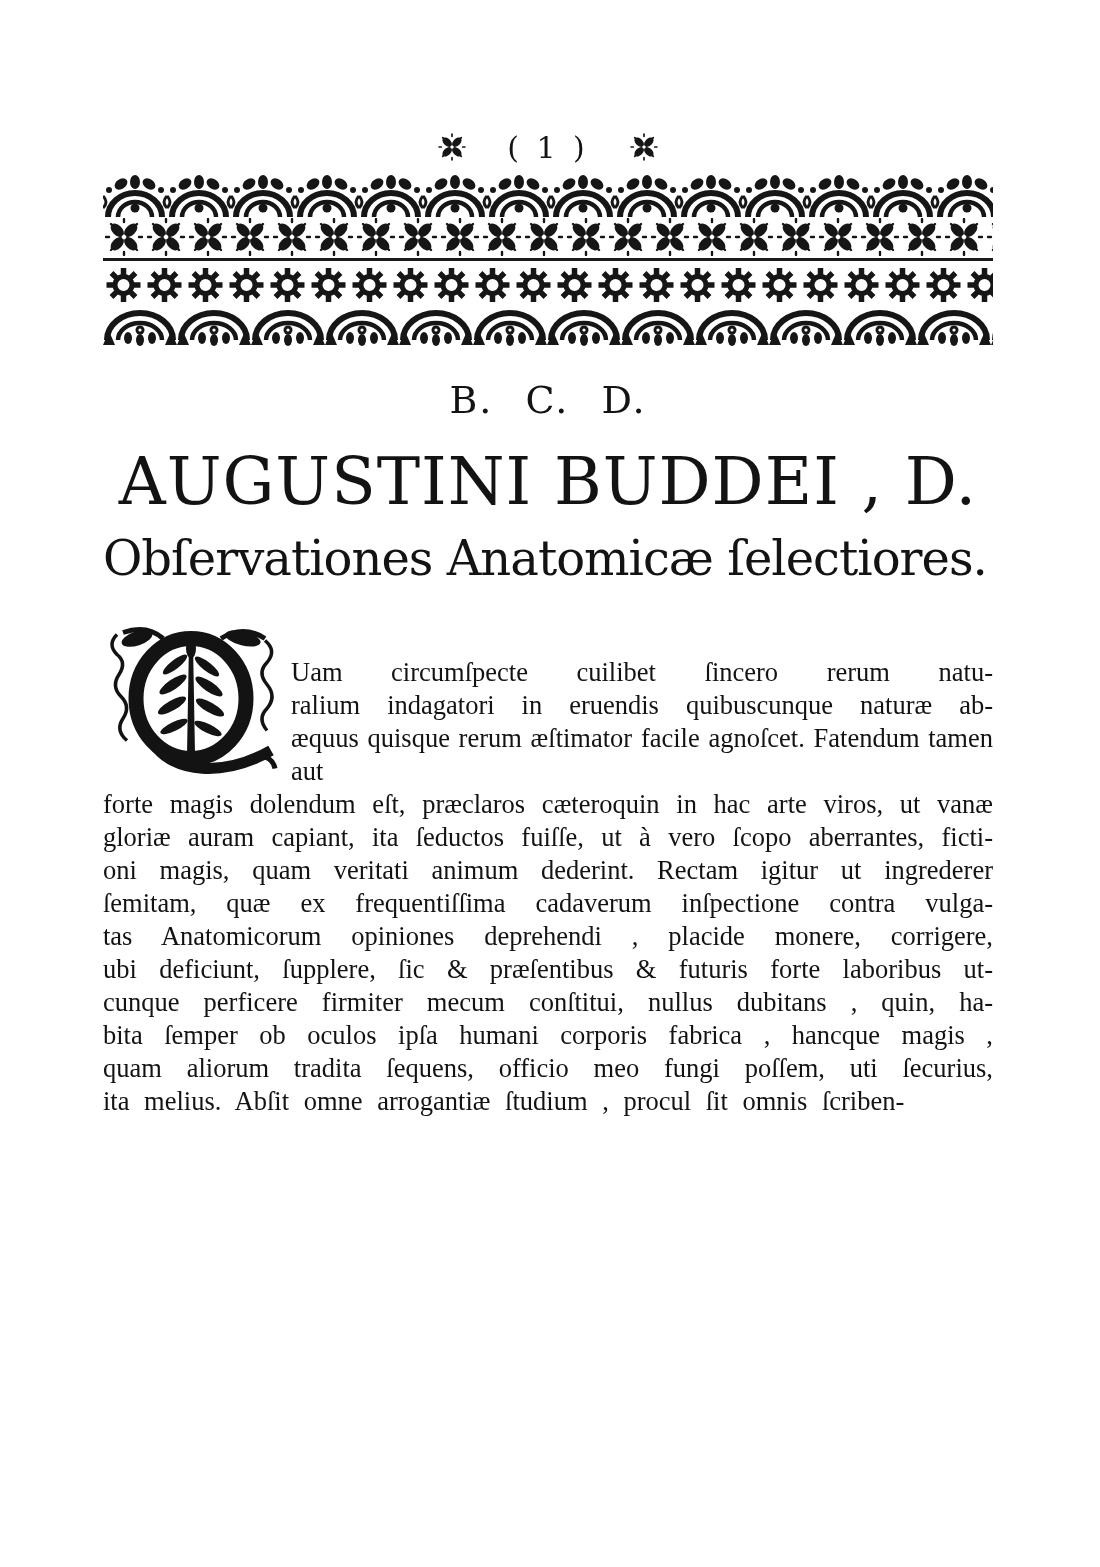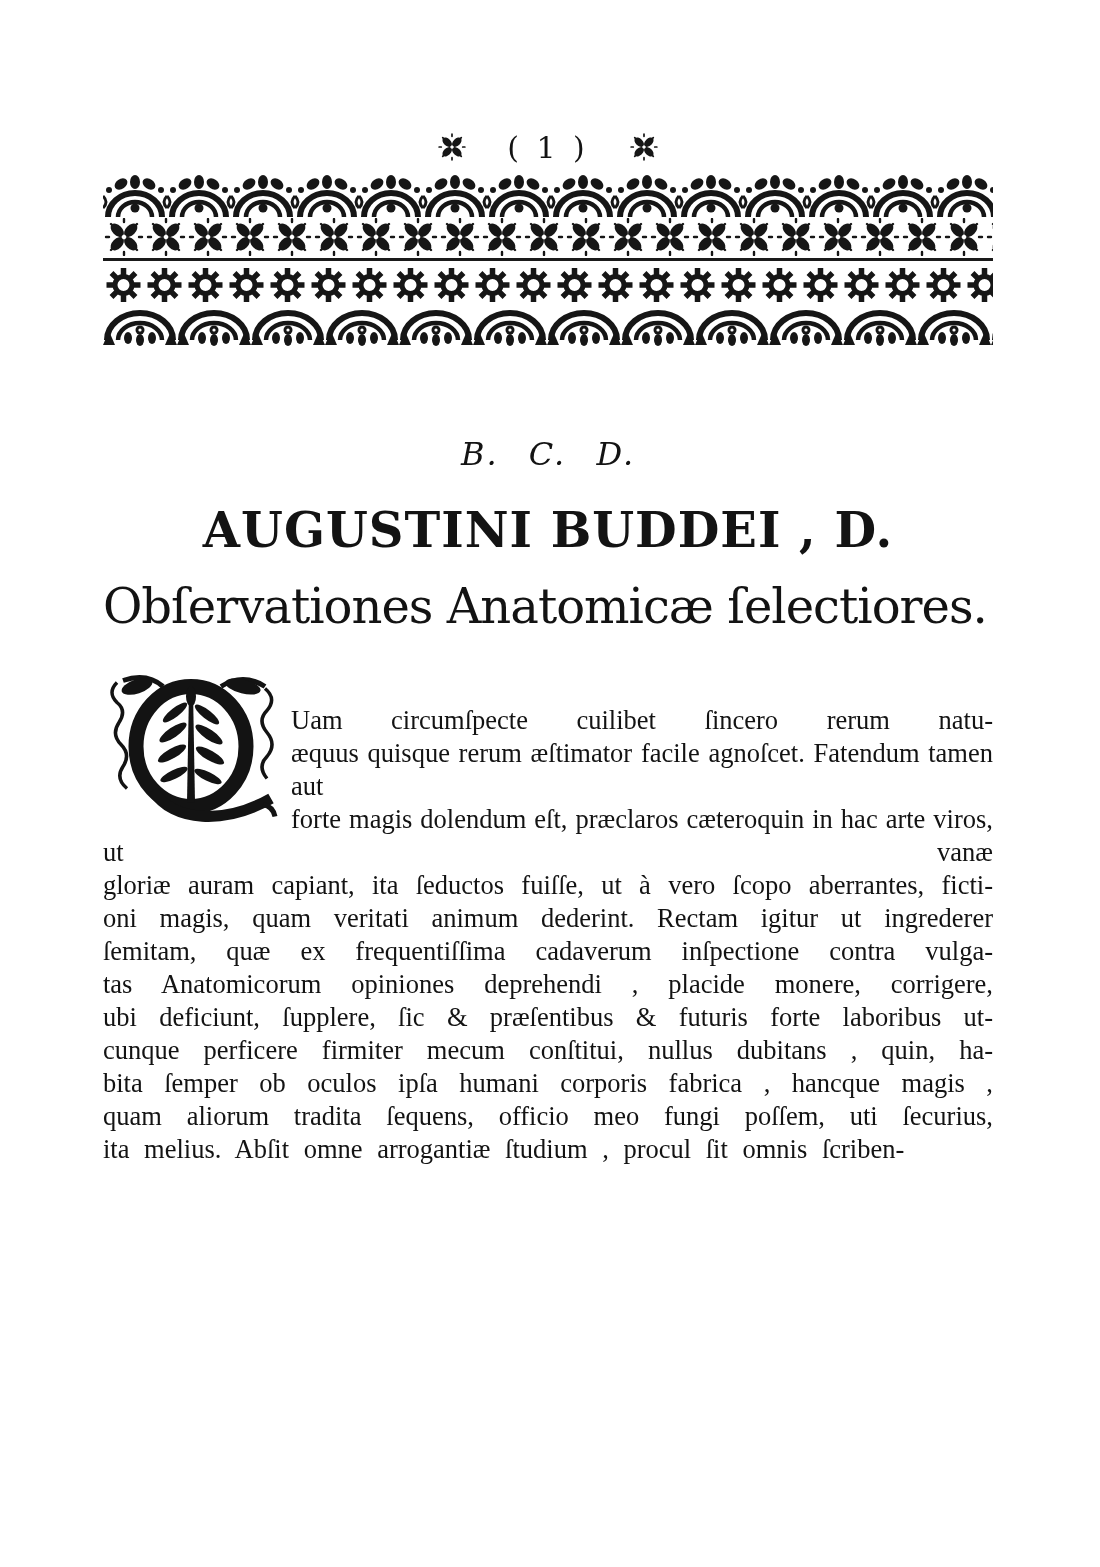--- a/index.html
+++ b/index.html
@@ -24,27 +24,27 @@
   
   .band { display:block; }
   .band-1 { margin-top:6px; }
   .band-2 { margin-top:0px; }
   .orn-rule { height:3px; background:#1a1a1a; margin:2px 0 2px 0; }
   .band-3 { margin-top:0px; }
   .band-4 { margin-top:1px; }
 
   
   .h-dedication {
-    margin-top:80px; text-align:center;
-    font-style:italic; font-size:32px; line-height:56px;
+    margin-top:26px; text-align:center;
+    font-size:38px; line-height:56px;
     word-spacing:18px; letter-spacing:2px;
   }
   .h-author {
-    margin-top:12px; text-align:center;
-    font-weight:700; font-size:48px; line-height:72px;
+    margin-top:18px; text-align:center;
+    font-weight:400; font-size:65px; line-height:72px;
     letter-spacing:1px; white-space:nowrap;
   }
   .h-title {
     margin-top:10px; text-align:left;
     font-size:48px; line-height:60px; letter-spacing:-1px;
     white-space:nowrap;
   }
 
   
   .body-block { margin-top:36px; font-size:26.5px; line-height:33px; }
@@ -203,20 +203,21 @@
           <ellipse cx="105" cy="102" rx="15" ry="4.5" transform="rotate(26 105 102)"></ellipse>
           <ellipse cx="88" cy="22" rx="5" ry="10"></ellipse>
         </g>
 
         <path d="M50,116 C70,148 122,150 168,124" stroke-width="11"></path>
         <path d="M160,130 q10,2 12,12" stroke-width="5"></path>
       </g>
     </svg>
     <div class="body-lines">
         <div class="body-line">Uam circumſpecte cuilibet ſincero rerum natu-</div>
+        <div class="body-line">ralium indagatori in eruendis quibuscunque naturæ ab-</div>
         <div class="body-line">æquus quisque rerum æſtimator facile agnoſcet.  Fatendum tamen aut</div>
         <div class="body-line">forte magis dolendum eſt, præclaros cæteroquin in hac arte viros, ut vanæ</div>
         <div class="body-line">gloriæ auram capiant,  ita ſeductos fuiſſe, ut à vero ſcopo aberrantes, ficti-</div>
         <div class="body-line">oni magis, quam veritati animum dederint.  Rectam igitur ut ingrederer</div>
         <div class="body-line">ſemitam, quæ ex frequentiſſima cadaverum inſpectione contra vulga-</div>
         <div class="body-line">tas Anatomicorum opiniones deprehendi , placide monere, corrigere,</div>
         <div class="body-line">ubi deficiunt, ſupplere, ſic &amp; præſentibus &amp; futuris forte laboribus ut-</div>
         <div class="body-line">cunque perficere firmiter mecum conſtitui, nullus dubitans , quin, ha-</div>
         <div class="body-line">bita ſemper ob oculos ipſa humani corporis fabrica , hancque magis ,</div>
         <div class="body-line">quam aliorum tradita ſequens, officio meo fungi poſſem, uti ſecurius,</div>

